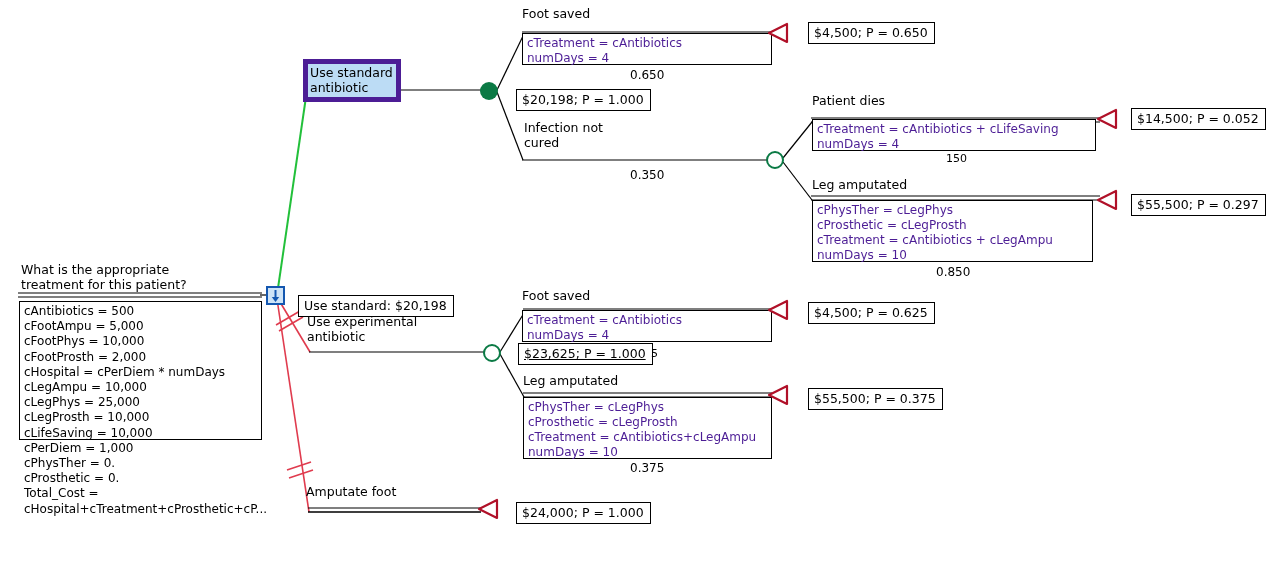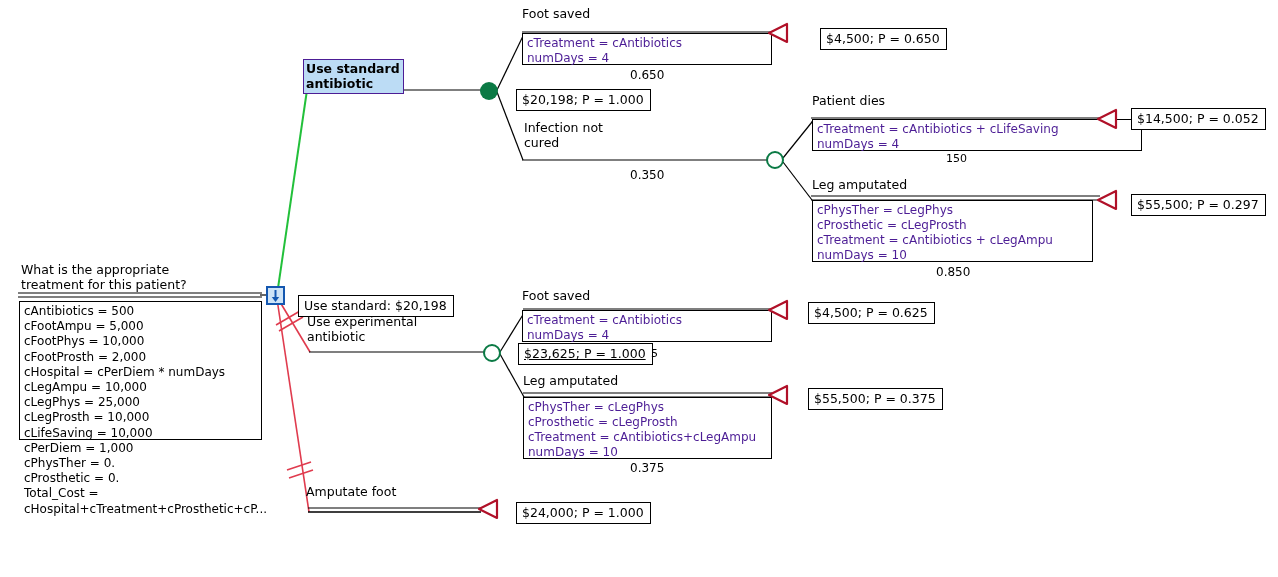--- a/index.html
+++ b/index.html
@@ -27,23 +27,22 @@
   }
   .lbl {
     position: absolute;
     font-size: 12.5px;
     color: #000000;
     white-space: pre;
     line-height: 15px;
   }
   .lbl-sel {
     background: #bcdcf5;
-    border: 1px solid #4c1d95;
+    border: 5px solid #4c1d95;
     padding: 1px 3px 2px 2px;
-    font-weight: bold;
   }
   .prob {
     position: absolute;
     font-size: 12px;
     color: #000;
     white-space: pre;
   }
   .frag {
     position: absolute;
     font-size: 11px;
@@ -220,32 +219,32 @@
 numDays = 4</div>
 
   <div class="prob" style="left:630px; top:68px;">0.650</div>
 
   <div class="node-terminal" style="left:767px; top:22px;">
     <svg width="22" height="22" viewBox="0 0 22 22">
       <polygon points="2,11 20,2 20,20" fill="#ffffff" stroke="#b01028" stroke-width="2.2" stroke-linejoin="round"></polygon>
     </svg>
   </div>
 
-  <div class="payoff" style="left:808px; top:28px;margin-left:12px;">$4,500; P = 0.650</div>
+  <div class="payoff" style="left:808px; top:22px;">$4,500; P = 0.650</div>
 
   <div class="lbl" style="left:524px; top:120px;">Infection not
 cured</div>
 
   <div class="prob" style="left:630px; top:168px;">0.350</div>
 
   <div class="node-chance-open" style="left:766px; top:151px;"></div>
 
   <div class="lbl" style="left:812px; top:93px;">Patient dies</div>
 
-  <div class="box" style="left:812px; top:119px; width:330px; height:32px;">cTreatment = cAntibiotics + cLifeSaving
+  <div class="box" style="left:812px; top:119px; width:284px; height:32px;">cTreatment = cAntibiotics + cLifeSaving
 numDays = 4</div>
 
   <div class="node-terminal" style="left:1096px; top:108px;">
     <svg width="22" height="22" viewBox="0 0 22 22">
       <polygon points="2,11 20,2 20,20" fill="#ffffff" stroke="#b01028" stroke-width="2.2" stroke-linejoin="round"></polygon>
     </svg>
   </div>
 
   <div class="payoff" style="left:1131px; top:108px;">$14,500; P = 0.052</div>
 

